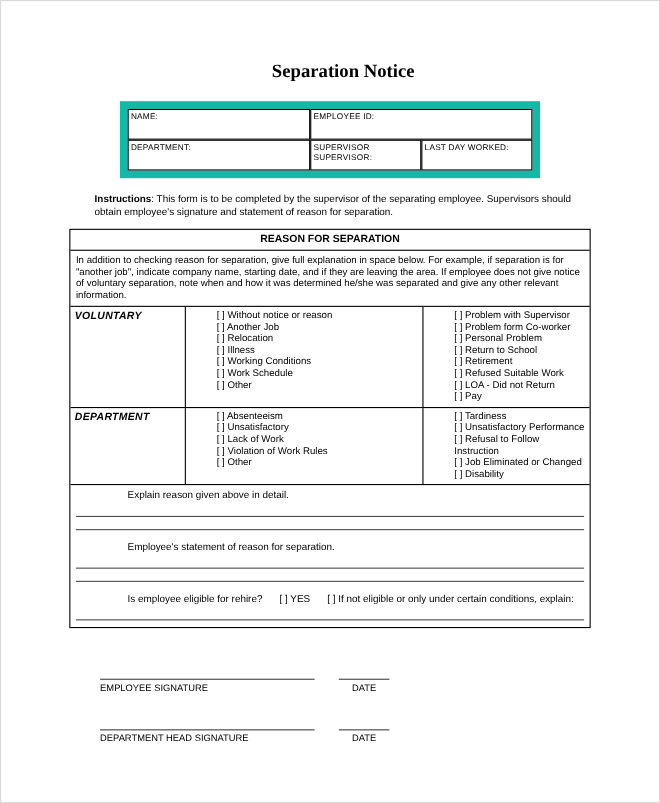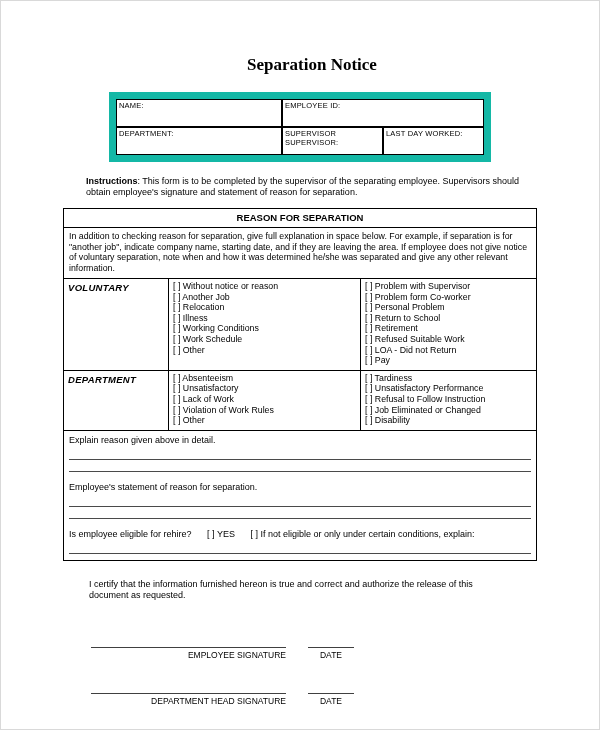--- a/index.html
+++ b/index.html
@@ -24,41 +24,41 @@
   .instructions { font-size:9px; line-height:11px; margin:14px 78px 10px 85px; }
   .reason-box { margin:0 62px; border:1px solid #000; }
   .reason-header {
     text-align:center; font-weight:bold; font-size:9.5px;
     padding:3px 0 4px; border-bottom:1px solid #000;
   }
   .reason-intro {
     font-size:8.8px; line-height:10.5px; padding:3px 5px 5px;
     border-bottom:1px solid #000;
   }
-  .chk-grid { display:grid; grid-template-columns:105px 192px 1fr; }
+  .chk-grid { display:grid; grid-template-columns:105px 192px 1fr;gap:24px; }
   .chk-grid.top { border-top:1px solid #000; }
   .chk-label {
     border-right:1px solid #000; font-weight:bold; font-style:italic;
     font-size:9.5px; padding:3px 4px; letter-spacing:0.3px;
   }
   .chk-col { font-size:8.8px; line-height:10.6px; padding:2px 4px 4px; }
   .chk-col.mid { border-right:1px solid #000; }
   .fill-section { padding:4px 5px 6px; }
   .fill-section.top { border-top:1px solid #000; }
-  .fill-label { font-size:9px; line-height:11px; margin-bottom:2px; }
+  .fill-label { font-size:9px; line-height:11px; margin-bottom:2px;margin-left:47px; }
   .fill-line { border-bottom:1px solid #4a4a4a; height:11px; }
   .chk-inline { margin-left:13px; }
   .cert { font-size:9px; line-height:11px; margin:18px 95px 0 88px; }
   .sig-block { margin:34px 0 0 90px; }
   .sig-block.second { margin-top:21px; }
   .sig-lines { display:flex; }
   .sig-line { border-bottom:1px solid #404040; height:12px; display:inline-block; }
   .w1 { width:195px; } .w2 { width:46px; margin-left:22px; }
   .sig-labels { display:flex; margin-top:2px; font-size:8.5px; }
-  .sl1 { width:195px; text-align:right; }
+  .sl1 { width:195px; text-align:left; }
   .sl2 { width:46px; margin-left:22px; text-align:center; }
 </style>
 </head>
 <body>
 
 <div class="page">
 
   <div class="title">Separation Notice</div>
 
   <table class="hdr">
@@ -137,21 +137,20 @@
     <div class="fill-section">
       <div class="fill-label">
         <span>Is employee eligible for rehire?</span>
         <span class="chk-inline">[ ] YES</span>
         <span class="chk-inline">[ ] If not eligible or only under certain conditions, explain:</span>
       </div>
       <div class="fill-line"></div>
     </div>
   </div>
 
-  <p class="cert">I certify that the information furnished hereon is true and correct and authorize the release of this document as requested.</p>
 
   <div class="sig-block">
     <div class="sig-lines">
       <span class="sig-line w1"></span>
       <span class="sig-line w2"></span>
     </div>
     <div class="sig-labels">
       <span class="sl1">EMPLOYEE SIGNATURE</span>
       <span class="sl2">DATE</span>
     </div>

